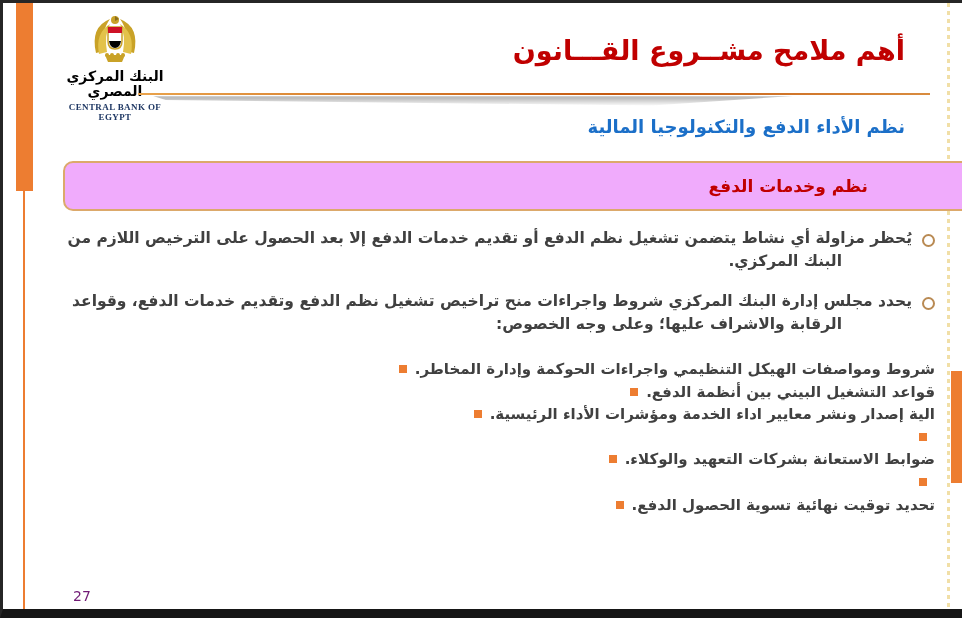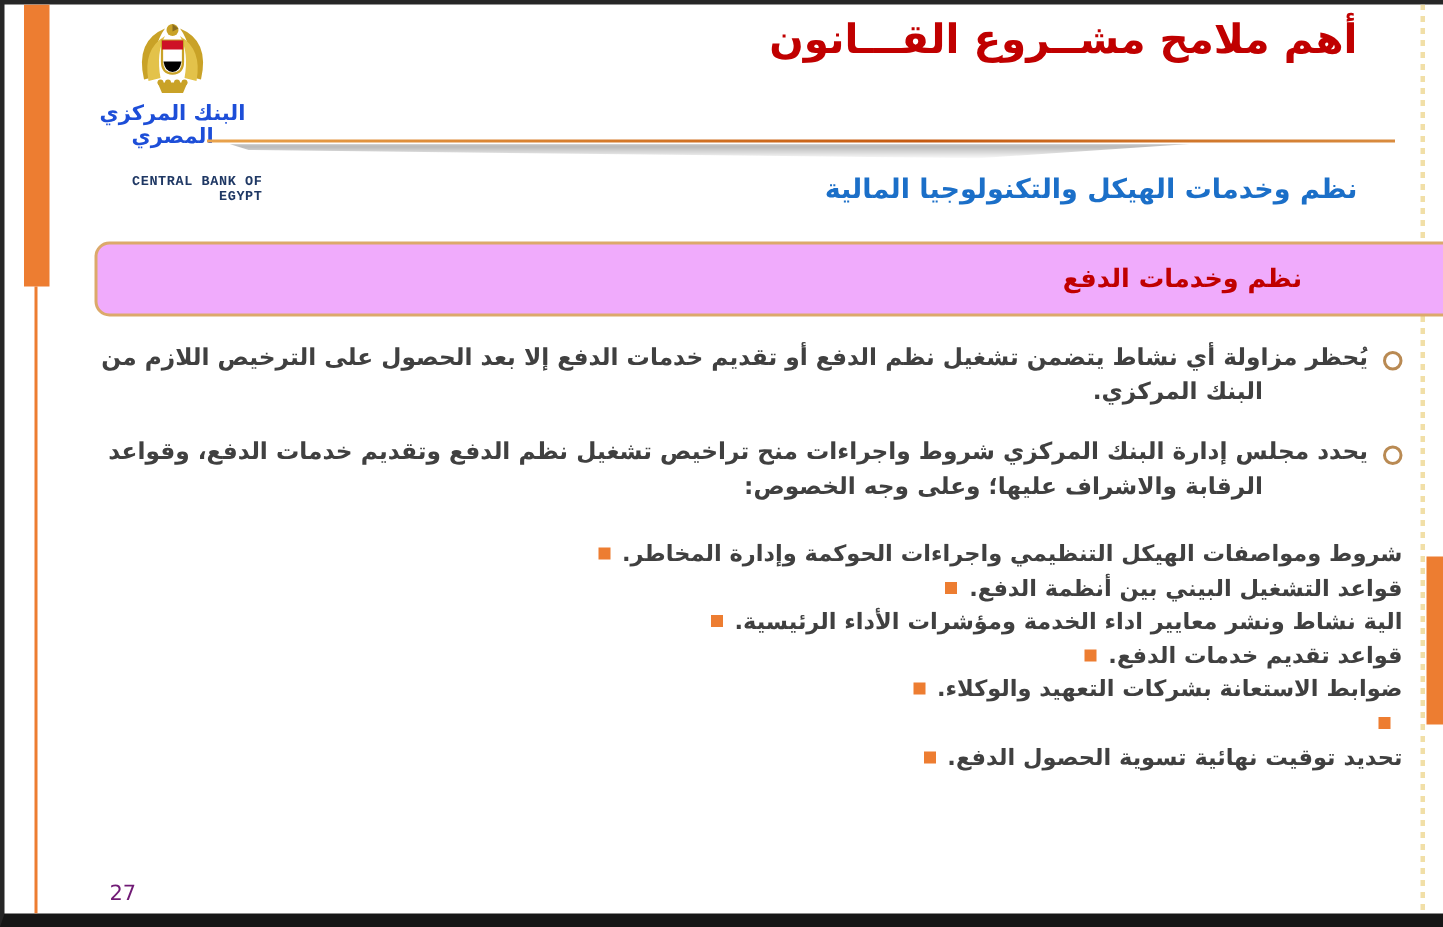--- a/index.html
+++ b/index.html
@@ -17,25 +17,25 @@
   
   .left-bar{position:absolute;left:13px;top:0;width:17px;height:188px;background:#ED7D31;}
   .left-line{position:absolute;left:20px;top:188px;width:2px;height:418px;background:#ED7D31;}
   
   .right-dotted{position:absolute;right:12px;top:0;bottom:0;width:3px;
     background:repeating-linear-gradient(to bottom,#F1DFA7 0 4px,rgba(0,0,0,0) 4px 8px);}
   .right-seg{position:absolute;right:0;top:368px;width:11px;height:112px;background:#ED7D31;}
   
   .logo{position:absolute;left:52px;top:8px;width:120px;text-align:center;}
   .logo svg{display:block;margin:0 auto;}
-  .logo-ar{font-size:14px;font-weight:bold;color:#1d4ed8;line-height:15px;direction:rtl;}
+  .logo-ar{font-size:14px;font-weight:bold;color:#000000;line-height:15px;direction:rtl;}
   .logo-en{font-size:9px;font-weight:bold;color:#1F3864;letter-spacing:.4px;
-    font-family:Liberation Mono, monospace;margin-top:17px;text-align:right;}
+    font-family:Liberation Serif, serif;margin-top:3px;}
   
-  .title{position:absolute;right:57px;top:8px;width:600px;text-align:right;direction:rtl;
+  .title{position:absolute;right:57px;top:32px;width:600px;text-align:right;direction:rtl;
     color:#C00000;font-size:27px;font-weight:bold;}
   
   .divider-line{position:absolute;left:135px;top:90px;width:792px;height:2px;
     background:linear-gradient(to right,#E9A34C,#C55A11 60%,#D98C3F);}
   .divider-shadow{position:absolute;left:150px;top:93px;width:640px;height:10px;
     background:linear-gradient(to bottom,rgba(100,100,100,.55),rgba(120,120,120,0));
     clip-path:polygon(0 0,100% 0,78% 95%,2% 40%);filter:blur(1.2px);}
   
   .section-title{position:absolute;right:57px;top:113px;width:700px;text-align:right;direction:rtl;
     color:#1B6FC8;font-size:18px;font-weight:bold;}
@@ -95,21 +95,21 @@
     </span>
     <div class="logo-ar">البنك المركزي المصري</div>
     <div class="logo-en">CENTRAL BANK OF EGYPT</div>
   </div>
 
   <div class="title">أهم ملامح مشــروع القـــانون</div>
 
   <div class="divider-shadow"></div>
   <div class="divider-line"></div>
 
-  <div class="section-title">نظم وخدمات الهيكل والتكنولوجيا المالية</div>
+  <div class="section-title">نظم الأداء الدفع والتكنولوجيا المالية</div>
 
   <div class="kbox">
     <div class="kbox-text">نظم وخدمات الدفع</div>
   </div>
 
   <div class="content">
 
     <div class="para">
       <span class="circle-marker"></span>
       <div class="para-text">يُحظر مزاولة أي نشاط يتضمن تشغيل نظم الدفع أو تقديم خدمات الدفع إلا بعد الحصول على الترخيص اللازم من البنك المركزي.</div>
@@ -119,23 +119,23 @@
       <span class="circle-marker"></span>
       <div class="para-text">يحدد مجلس إدارة البنك المركزي شروط واجراءات منح تراخيص تشغيل نظم الدفع وتقديم خدمات الدفع، وقواعد الرقابة والاشراف عليها؛ وعلى وجه الخصوص:</div>
     </div>
 
     <div class="sub-list">
 
         <div class="sub-item"><span>شروط ومواصفات الهيكل التنظيمي واجراءات الحوكمة وإدارة المخاطر.</span><span class="square-marker"></span></div>
 
         <div class="sub-item"><span>قواعد التشغيل البيني بين أنظمة الدفع.</span><span class="square-marker"></span></div>
 
-        <div class="sub-item"><span>الية نشاط ونشر معايير اداء الخدمة ومؤشرات الأداء الرئيسية.</span><span class="square-marker"></span></div>
+        <div class="sub-item"><span>الية إصدار ونشر معايير اداء الخدمة ومؤشرات الأداء الرئيسية.</span><span class="square-marker"></span></div>
 
-        <div class="sub-item"><span>قواعد تقديم خدمات الدفع.</span><span class="square-marker"></span></div>
+        <div class="sub-item"><span class="square-marker"></span></div>
 
         <div class="sub-item"><span>ضوابط الاستعانة بشركات التعهيد والوكلاء.</span><span class="square-marker"></span></div>
 
         <div class="sub-item"><span class="square-marker"></span></div>
 
         <div class="sub-item"><span>تحديد توقيت نهائية تسوية الحصول الدفع.</span><span class="square-marker"></span></div>
       </div>
 
   </div>
 

